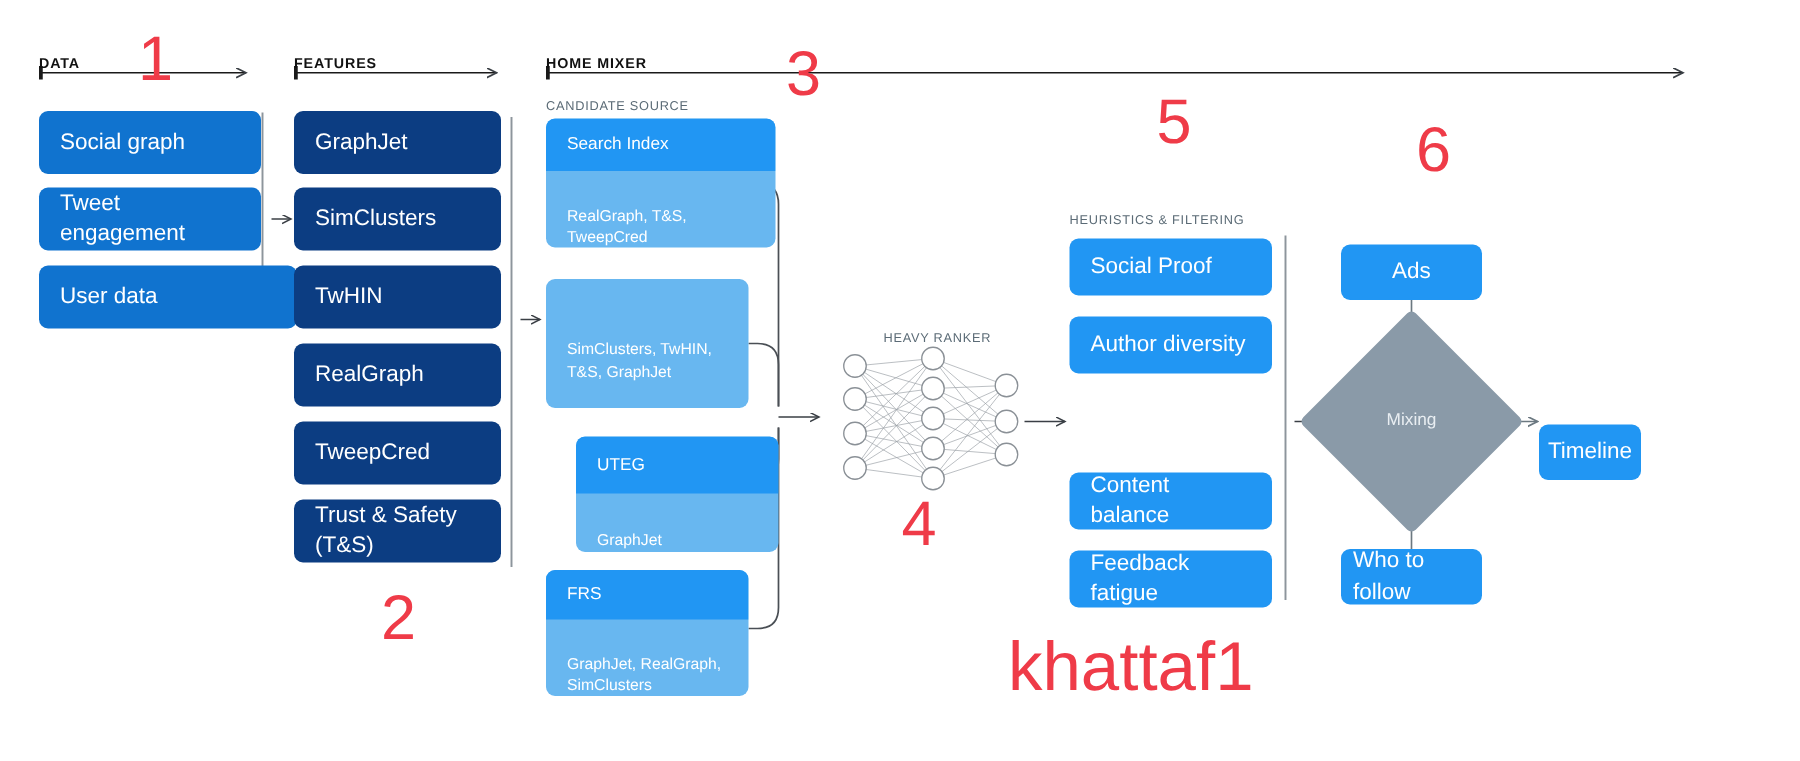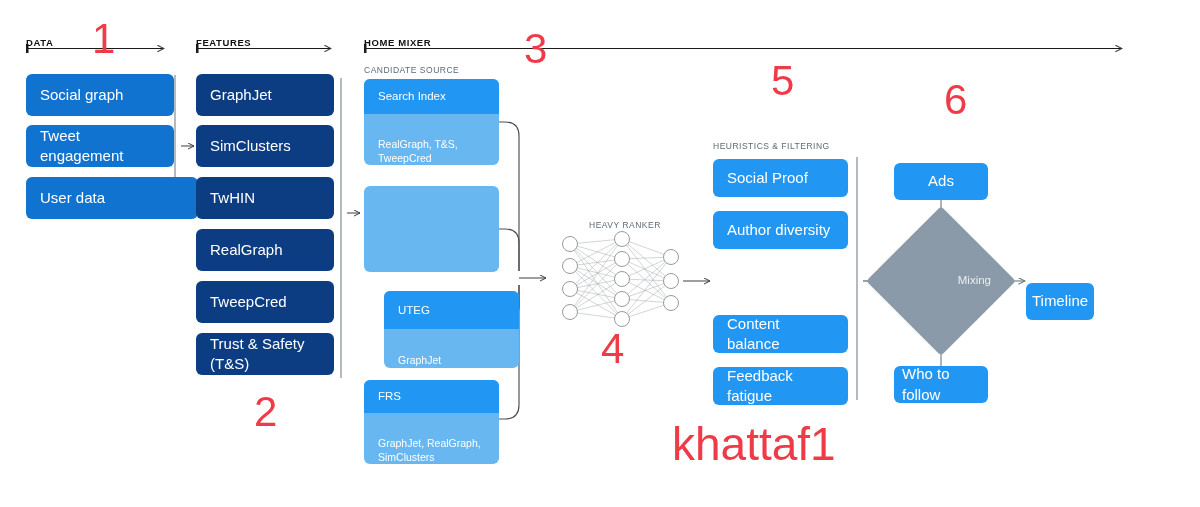--- a/index.html
+++ b/index.html
@@ -81,21 +81,21 @@
   .diamond{
     position:absolute;
     background:#8a9aa8;
     transform:rotate(45deg);
     border-radius:4px;
   }
   .diamond-label{
     position:absolute;
     color:#e9eef2;
     font-size:11.5px;
-    text-align:right;
+    text-align:center;
     white-space:nowrap;
   }
 
   
   .hr-label{
     position:absolute;
     font-size:8.5px;
     letter-spacing:.5px;
     color:#5b6b76;
     white-space:nowrap;
@@ -239,27 +239,29 @@
   <div class="card data" style="left:26px;top:125px;width:148px;height:42px;">Tweet engagement</div>
   <div class="card data" style="left:26px;top:177px;width:172px;height:42px;">User data</div>
 
   <div class="card feature" style="left:196px;top:74px;width:138px;height:42px;">GraphJet</div>
   <div class="card feature" style="left:196px;top:125px;width:138px;height:42px;">SimClusters</div>
   <div class="card feature" style="left:196px;top:177px;width:138px;height:42px;">TwHIN</div>
   <div class="card feature" style="left:196px;top:229px;width:138px;height:42px;">RealGraph</div>
   <div class="card feature" style="left:196px;top:281px;width:138px;height:42px;">TweepCred</div>
   <div class="card feature" style="left:196px;top:333px;width:138px;height:42px;">Trust &amp; Safety (T&amp;S)</div>
 
-  <div class="cs" style="left:364px;top:79px;width:135px;height:86px;">
+  <div class="cs" style="left:364px;top:79px;width:153px;height:86px;">
     <div class="cs-head" style="height:43px;">Search Index</div>
     <div class="cs-body">RealGraph, T&amp;S,
 TweepCred</div>
   </div>
 
   <div class="cs" style="left:364px;top:186px;width:135px;height:86px;">
+    <div class="cs-body">SimClusters, TwHIN,
+T&amp;S, GraphJet</div>
   </div>
 
   <div class="cs" style="left:384px;top:291px;width:135px;height:77px;">
     <div class="cs-head" style="height:38px;">UTEG</div>
     <div class="cs-body">GraphJet</div>
   </div>
 
   <div class="cs" style="left:364px;top:380px;width:135px;height:84px;">
     <div class="cs-head" style="height:40px;">FRS</div>
     <div class="cs-body">GraphJet, RealGraph,

